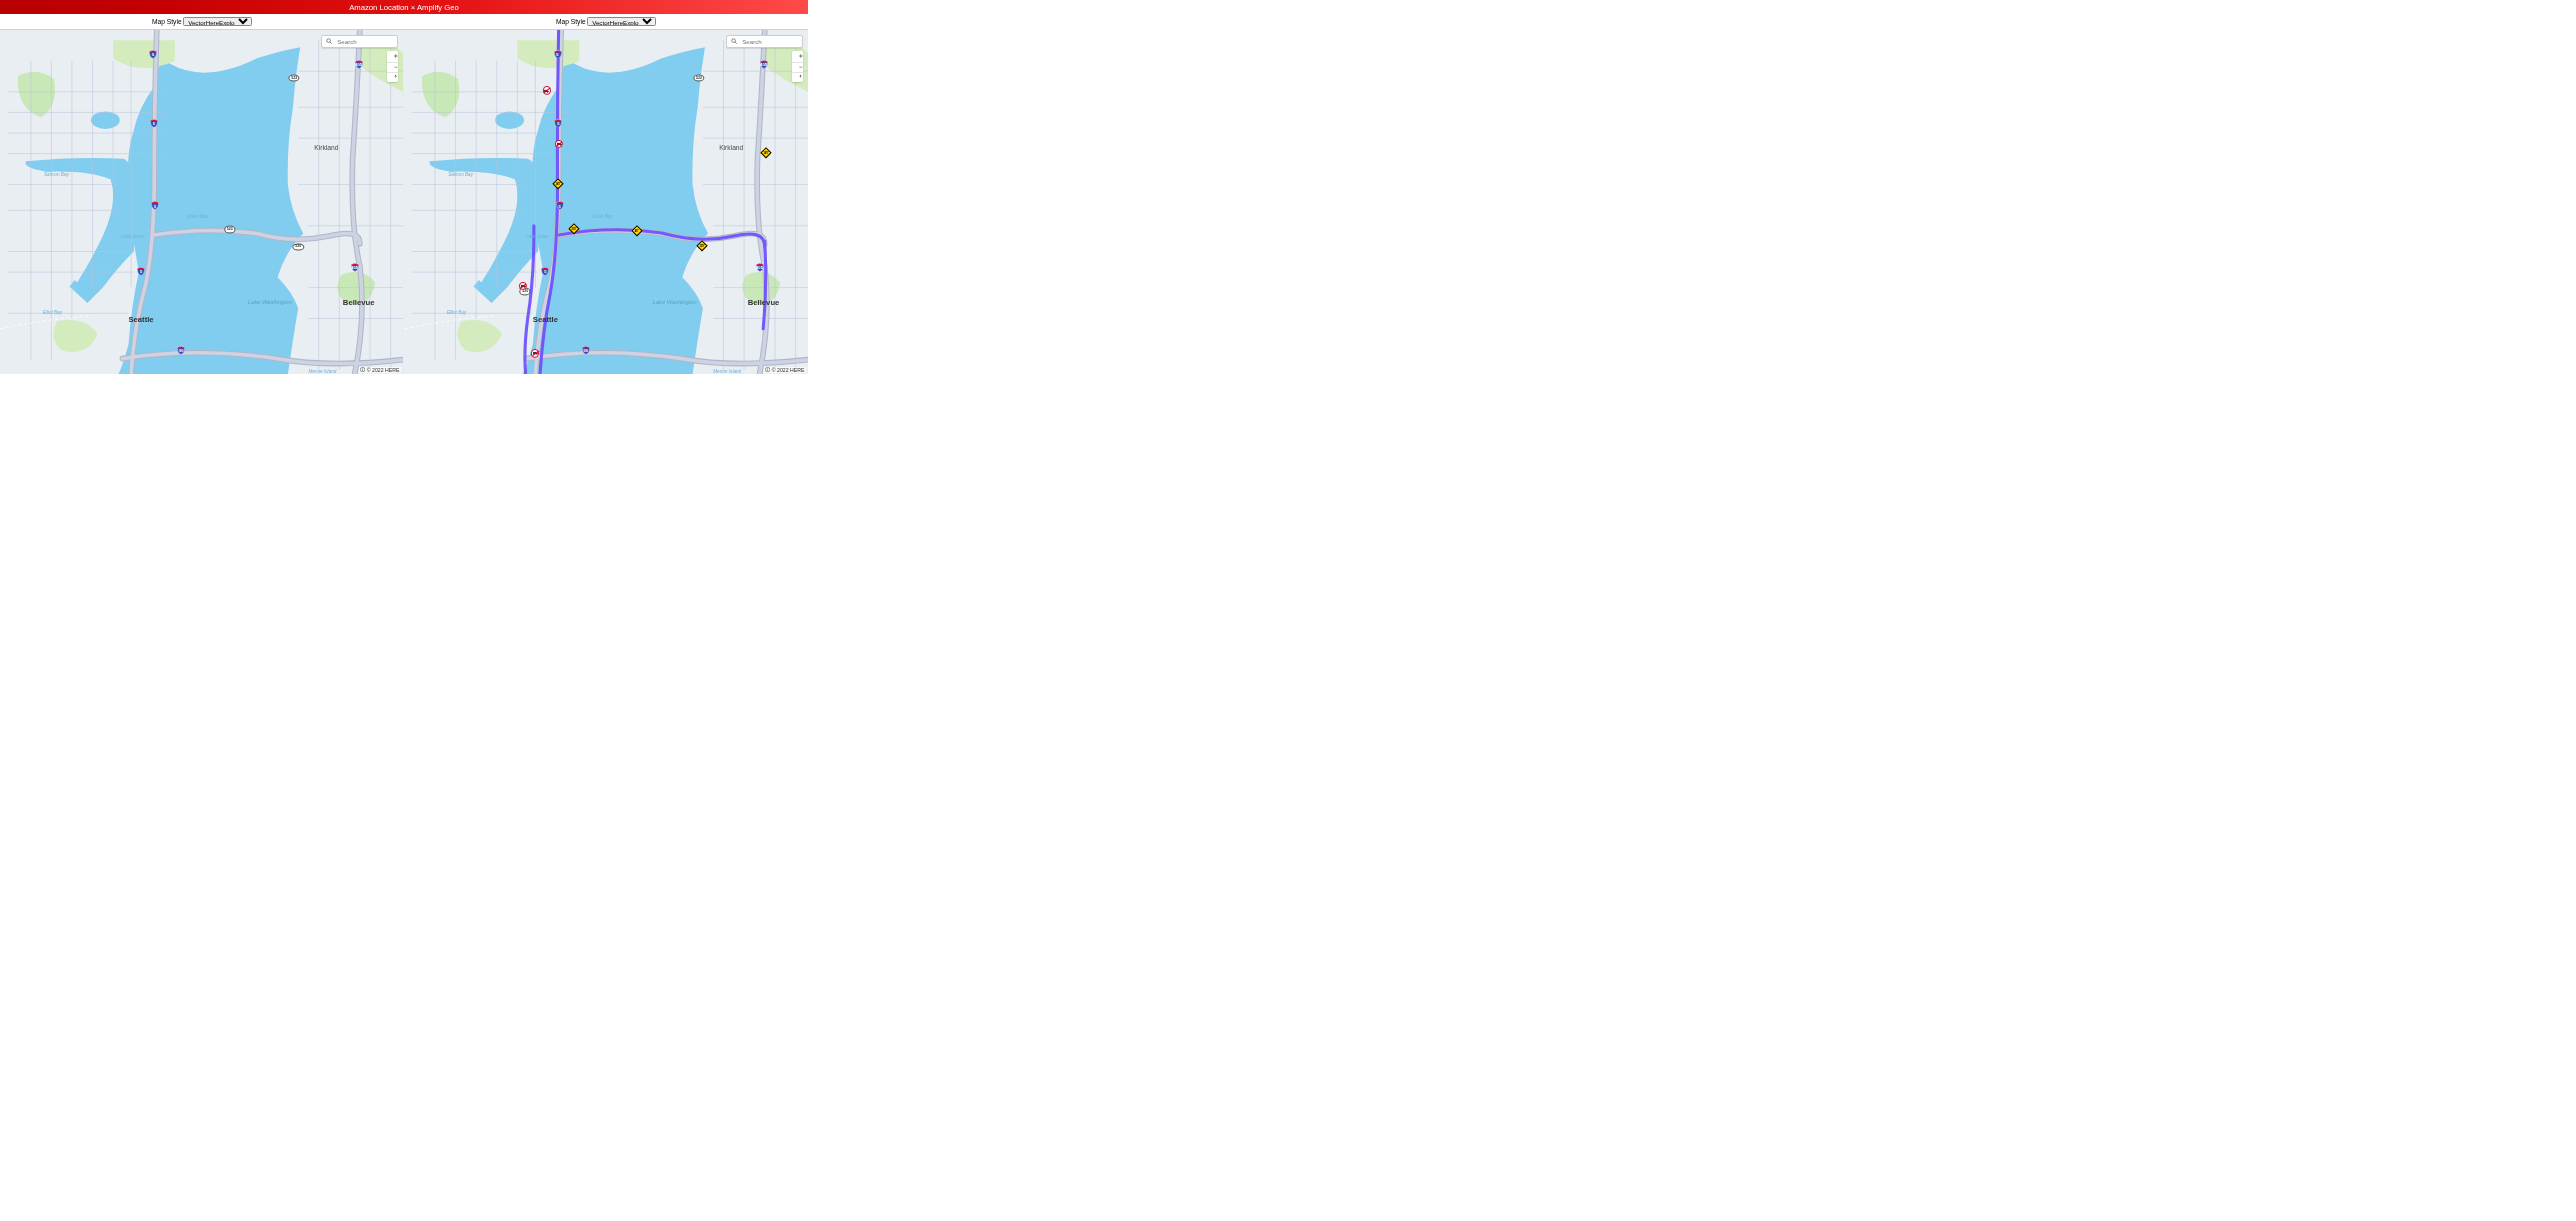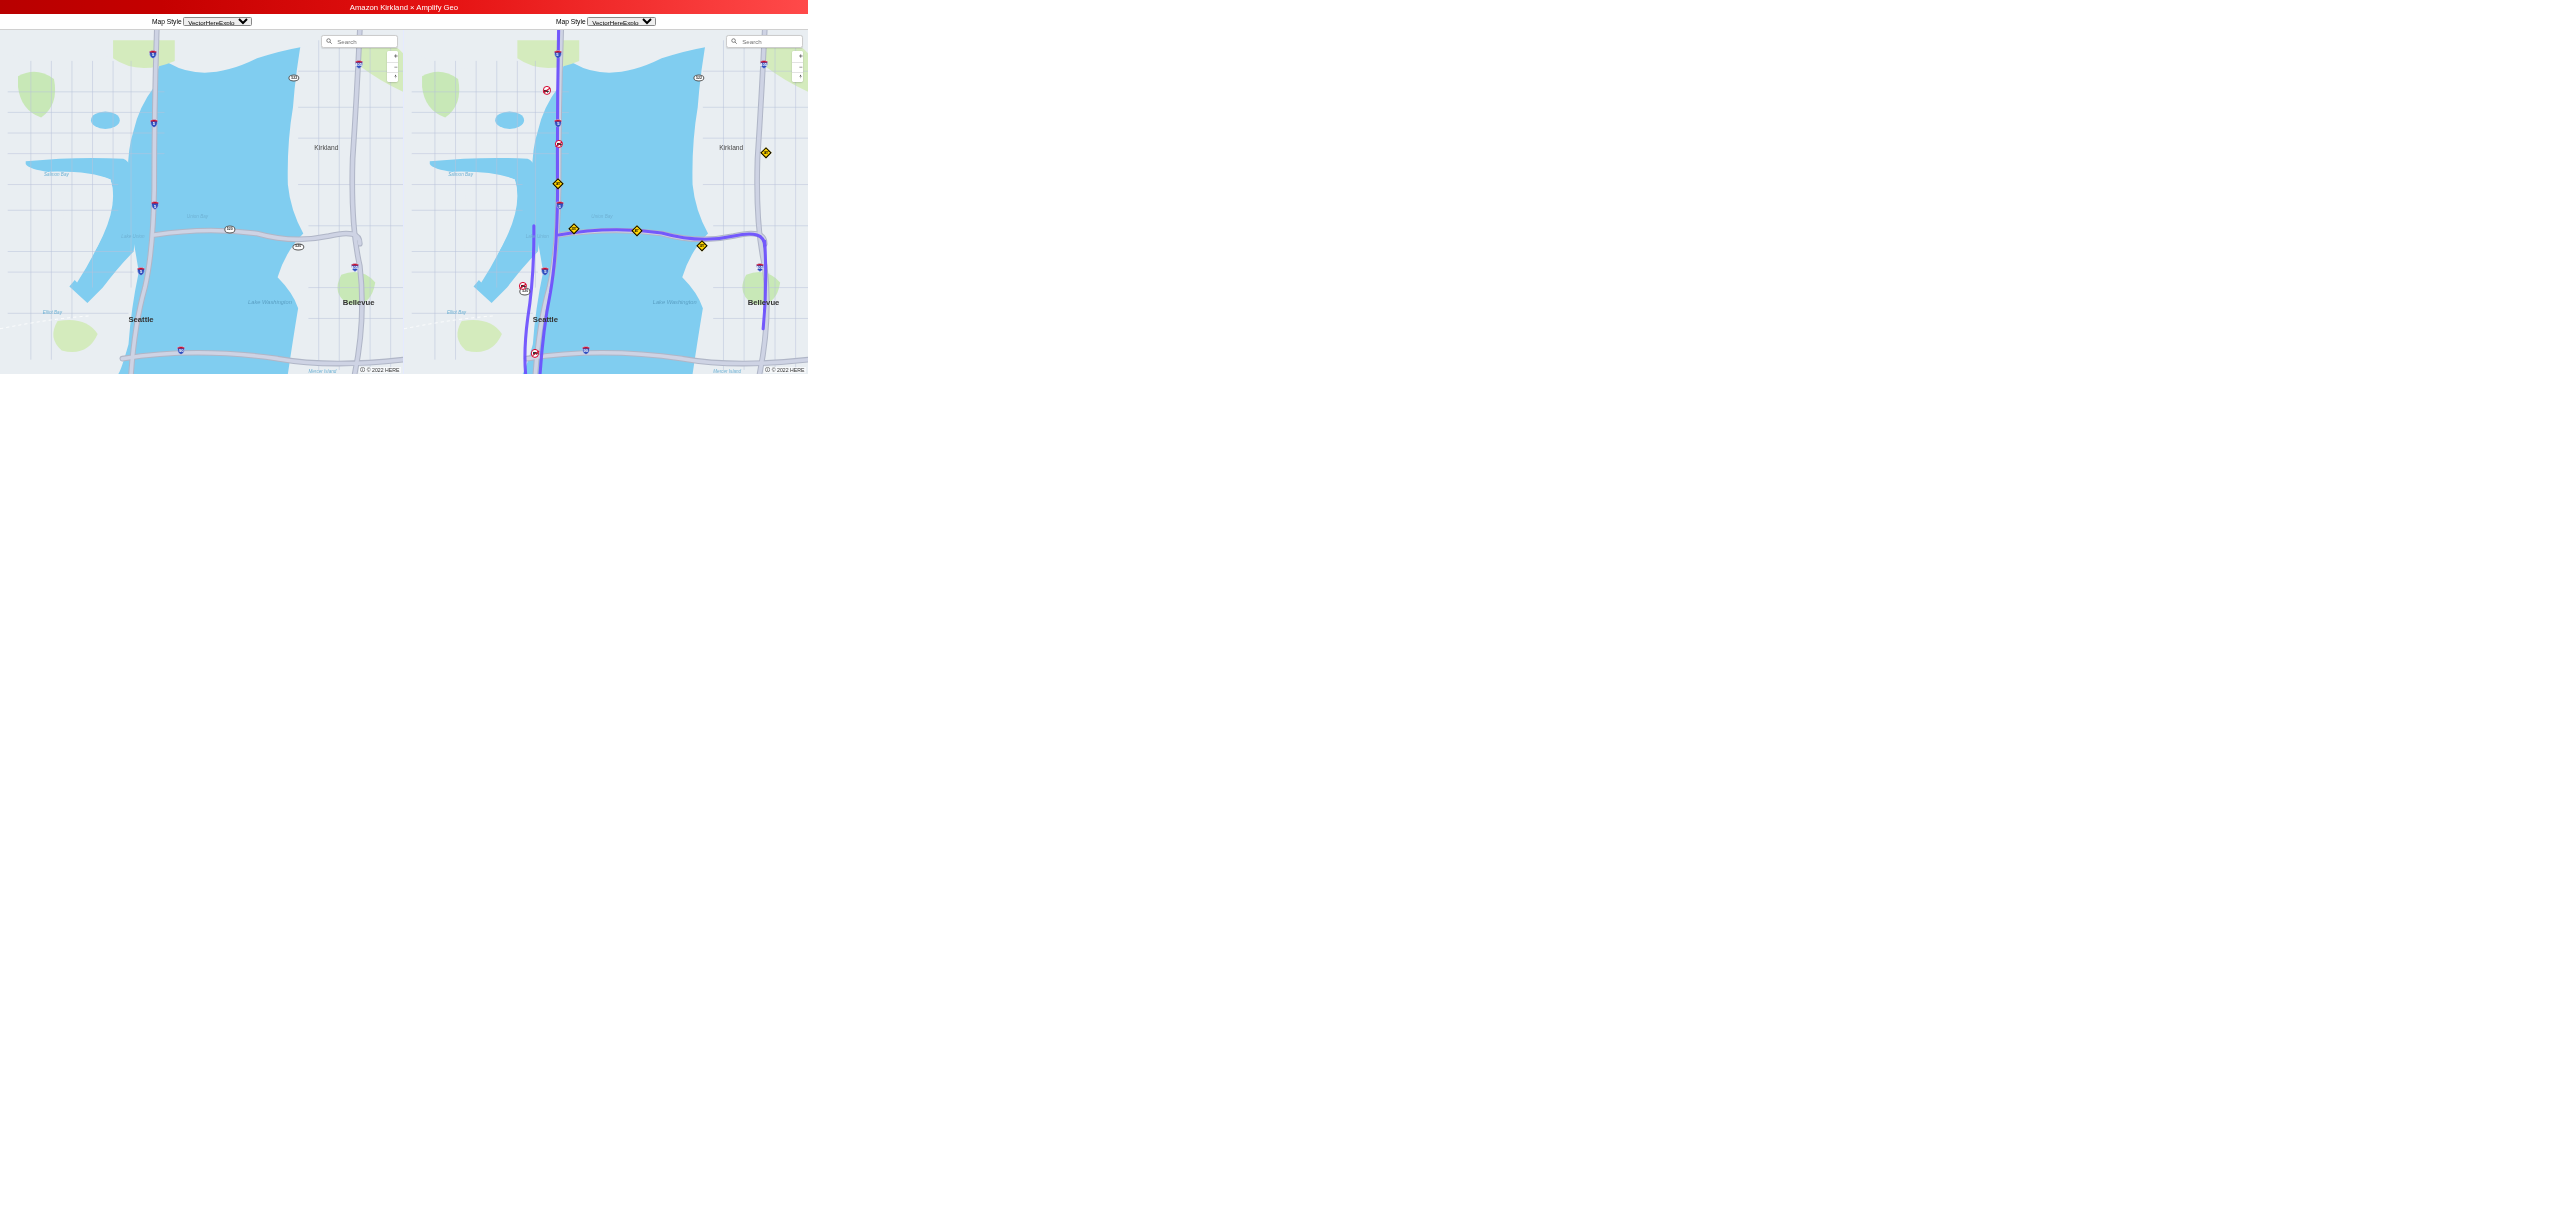--- a/index.html
+++ b/index.html
@@ -223,21 +223,21 @@
 
     <g id="info">
       <circle cx="5" cy="5" r="4.3" fill="none" stroke="#333" stroke-width="1"></circle>
       <rect x="4.5" y="4.3" width="1" height="3.2" fill="#333"></rect>
       <rect x="4.5" y="2.4" width="1" height="1" fill="#333"></rect>
     </g>
   </defs>
 </svg>
 
 <div class="banner">
-  <span>Amazon Kirkland × Amplify Geo</span>
+  <span>Amazon Location × Amplify Geo</span>
 </div>
 
 <div class="toolbar">
   <div class="tool-half">
     <span>Map Style</span>
     <select id="sel-left"><option value="VectorHereExplore">VectorHereExplore</option><option value="VectorHereExploreTruck">VectorHereExploreTruck</option></select>
   </div>
   <div class="tool-half">
     <span>Map Style</span>
     <select id="sel-right"><option value="VectorHereExplore">VectorHereExplore</option><option value="VectorHereExploreTruck" selected="">VectorHereExploreTruck</option></select>

